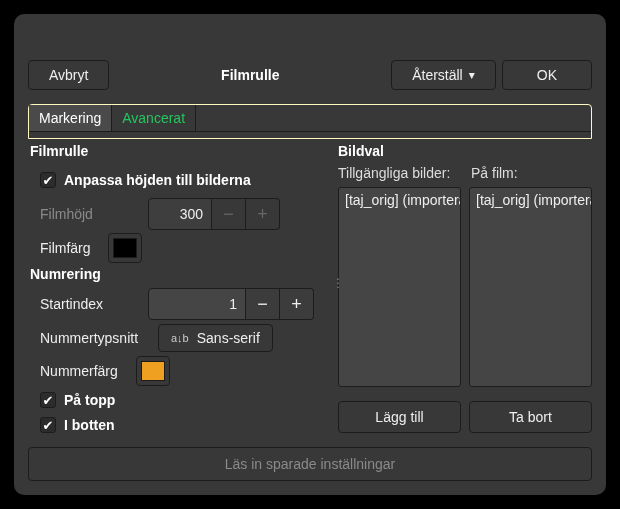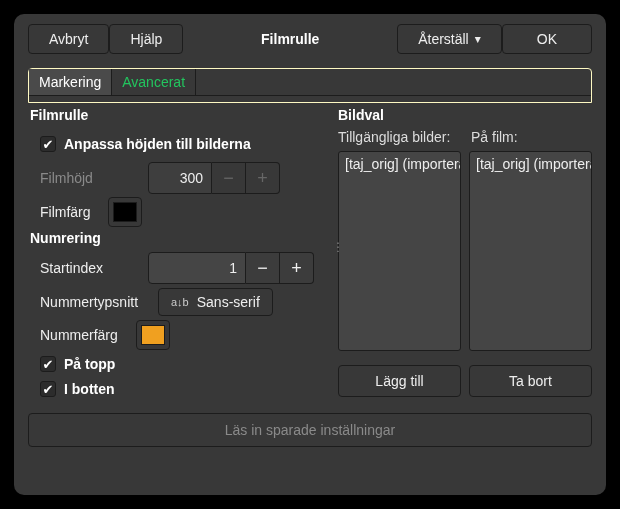--- a/index.html
+++ b/index.html
@@ -17,20 +17,22 @@
     background: #383838;
     border-radius: 10px;
     display: flex;
     flex-direction: column;
     overflow: hidden;
   }
   .header {
     display: flex;
     align-items: center;
     padding: 10px 14px;
+    gap: 6px;
+    margin-top: 36px;
   }
   .btn {
     background: #383838;
     border: 1px solid #1c1c1c;
     color: #eee;
     border-radius: 4px;
     padding: 6px 20px;
     font-size: 14px;
     cursor: pointer;
     text-align: center;
@@ -221,21 +223,20 @@
   .spacer-left { width: 112px; flex-shrink: 0; }
   .col-left .row .spacer-left { width: 100px; }
 </style>
 </head>
 <body>
 
 <div class="window">
 
   <div class="header">
     <button class="btn">Avbryt</button>
-    <button class="btn">Hjälp</button>
     <div class="title">Filmrulle</div>
     <button class="btn btn-reset">
       <span>Återställ</span>
       <span class="chev">▾</span>
     </button>
     <button class="btn" style="padding:6px 34px;">OK</button>
   </div>
 
   <div class="content">
     <div class="tabgroup">

